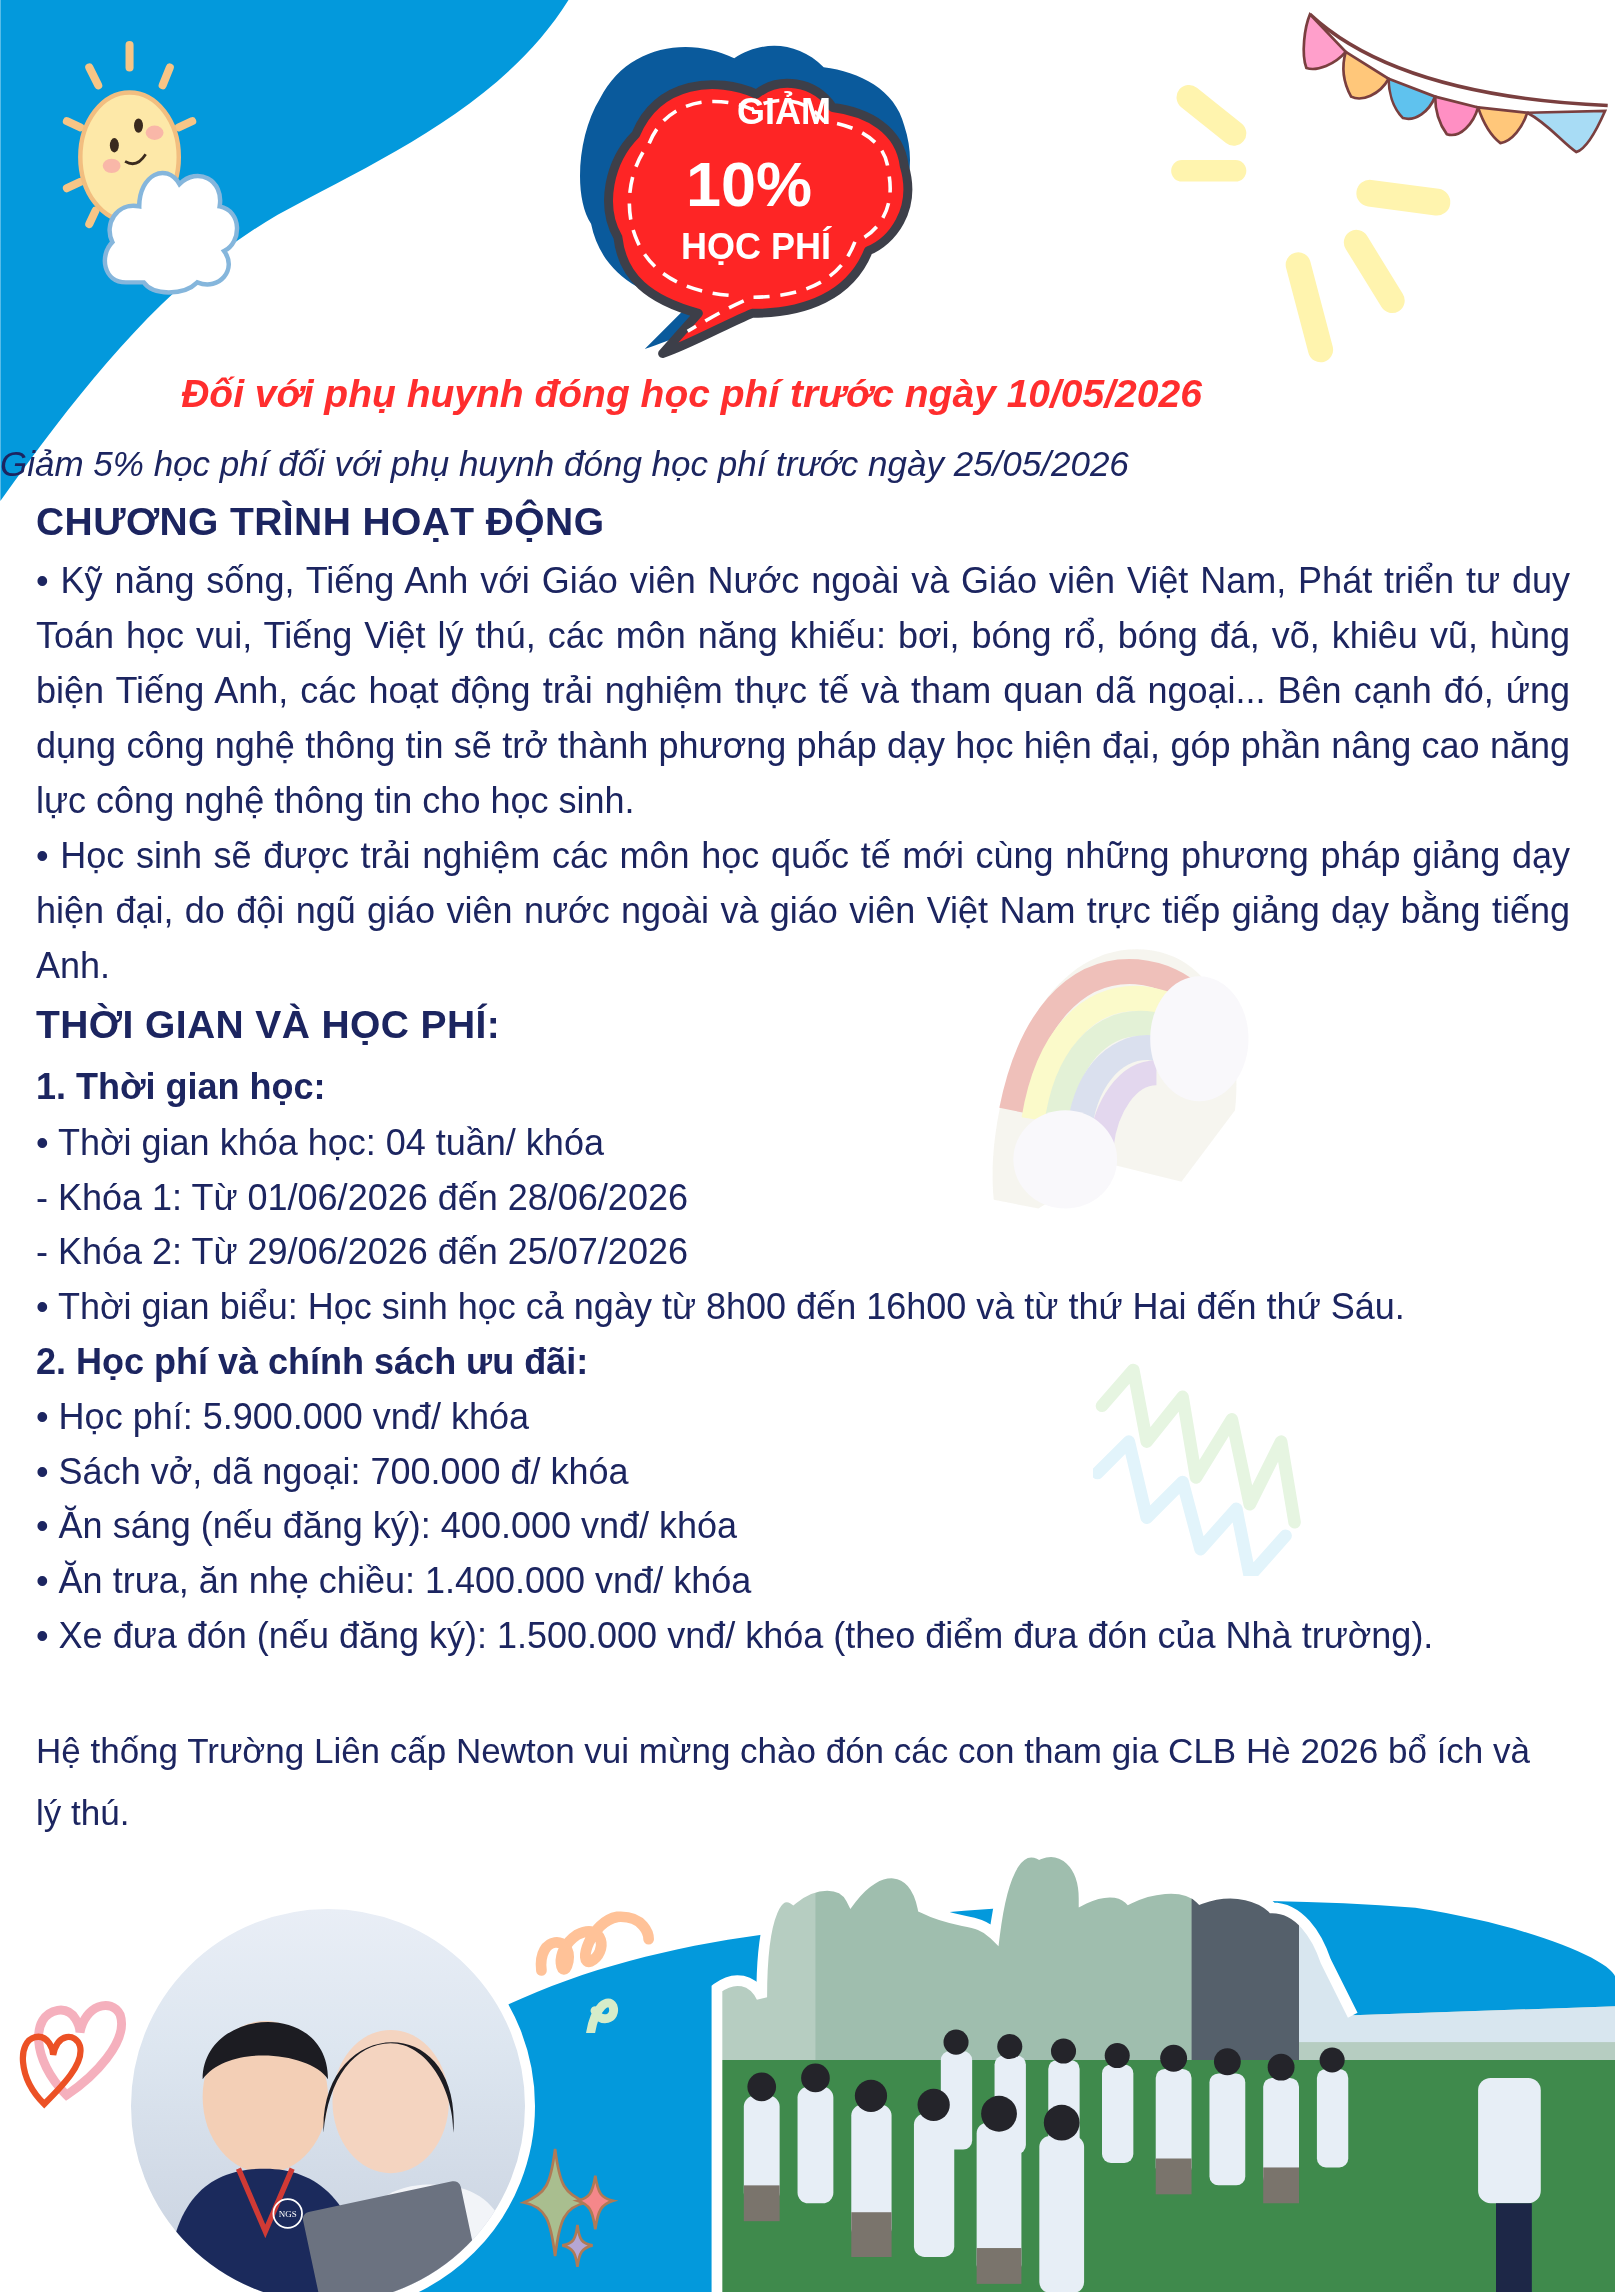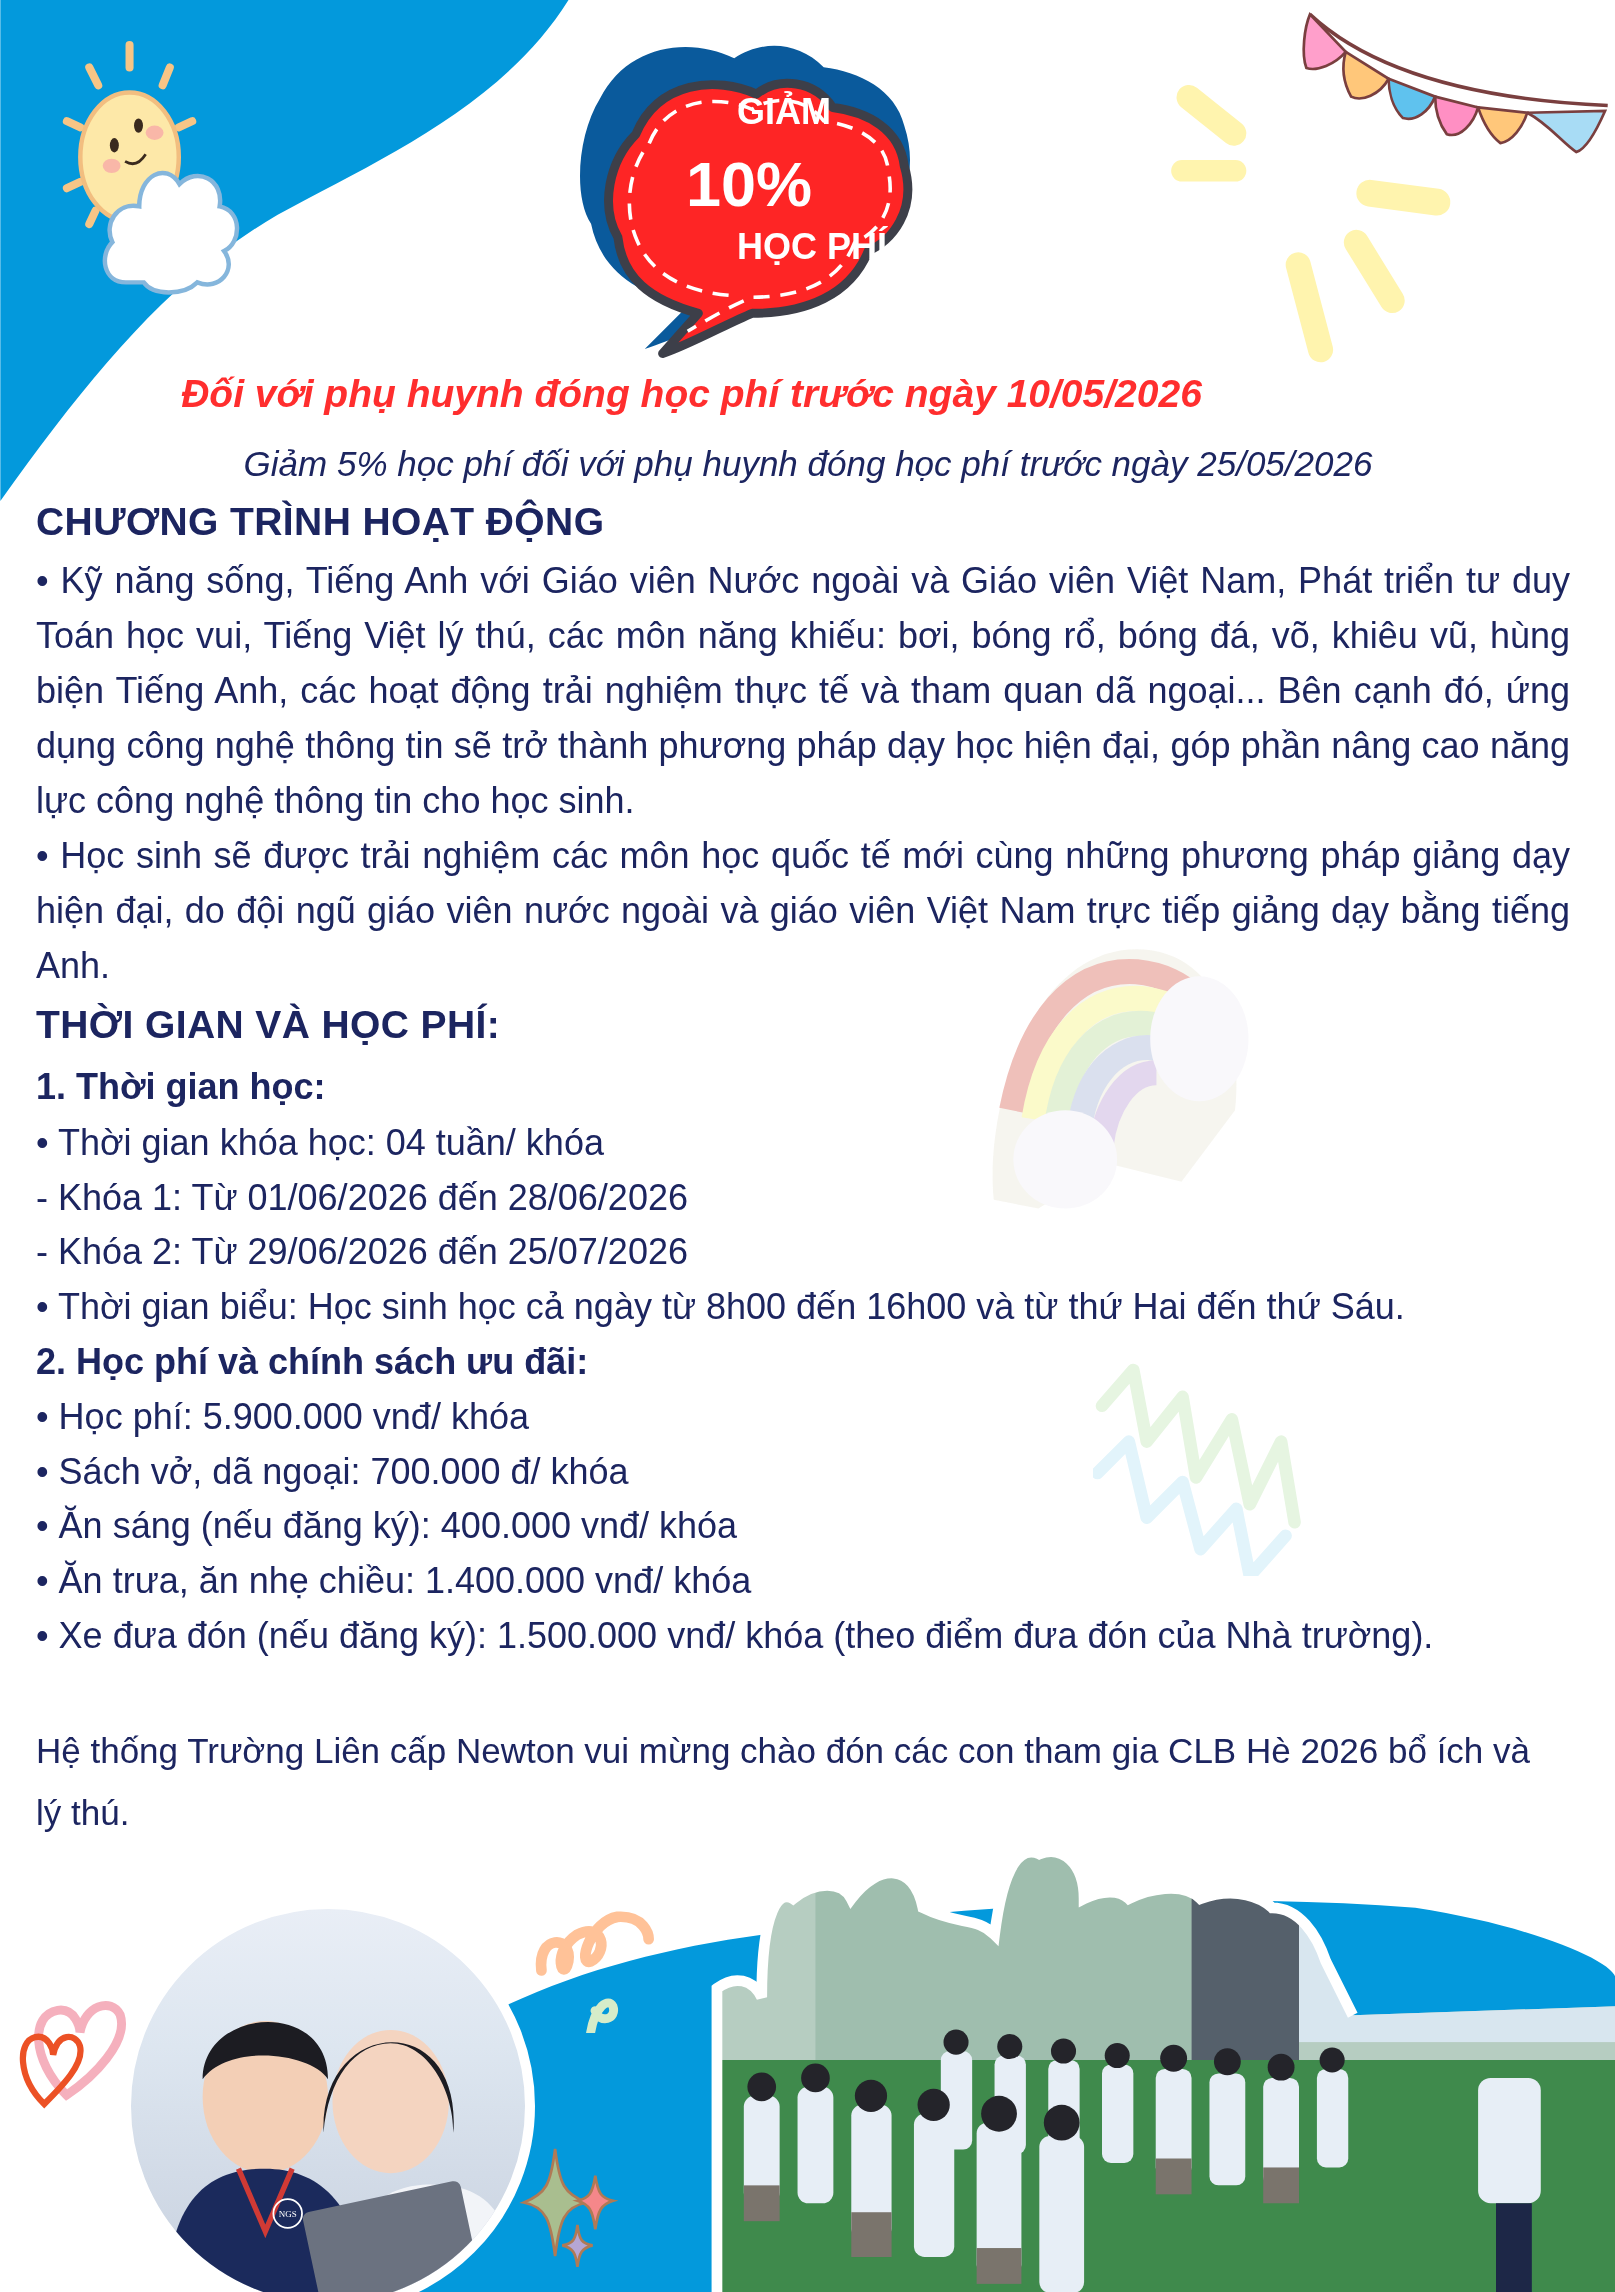--- a/index.html
+++ b/index.html
@@ -1,21 +1,21 @@
 <!DOCTYPE html>
 <html style="font-size:14.3px"><head>
 <meta charset="utf-8">
 <style>
   html,body{margin:0;padding:0;}
   body{width:1616px;height:2293px;position:relative;overflow:hidden;background:#ffffff;font-family:"Liberation Sans","DejaVu Sans",sans-serif;color:#1c2560;}
   .abs{position:absolute;}
   .deco{position:absolute;pointer-events:none;}
   .txt{position:absolute;left:36px;white-space:nowrap;}
   #offer-main{top:372px;left:0;width:1343px;text-align:center;font-weight:bold;font-style:italic;color:#ff2e2e;font-size:39px;padding-left:20px;}
-  #offer-sub{top:444px;left:0;width:1616px;text-align:center;font-style:italic;font-size:35px;color:#1c2560;}
+  #offer-sub{top:444px;left:0;width:1616px;text-align:left;font-style:italic;font-size:35px;color:#1c2560;}
   .h1{font-weight:bold;font-size:39px;letter-spacing:0.4px;}
   .para{position:absolute;left:36px;width:1534px;font-size:36px;line-height:55px;text-align:justify;}
   .line{font-size:36px;line-height:55px;}
   .bold{font-weight:bold;}
   #closing{position:absolute;left:36px;top:1720px;width:1522px;font-size:35px;line-height:62px;}
   .photo{position:absolute;overflow:hidden;}
 </style>
 </head>
 <body>
 
@@ -46,21 +46,21 @@
 </svg>
 
 <svg class="deco" style="left:573px;top:27px" width="394" height="340" viewBox="0 0 440 380">
   <path d="M40 90 C70 30 140 20 190 45 C220 25 260 25 290 55 C330 60 370 80 380 120 C400 180 370 230 340 240 C320 300 270 320 200 320 C170 340 120 360 90 370 L140 320 C80 310 40 280 30 230 C10 200 15 130 40 90 Z" fill="#0a5a9c" transform="translate(-10,-10)"></path>
   <path d="M70 120 C95 60 160 55 205 75 C230 55 270 60 290 90 C330 95 365 115 370 155 C385 205 355 240 330 250 C310 300 260 320 200 320 C175 330 130 355 100 365 L140 320 C85 305 55 280 50 235 C30 200 40 150 70 120 Z" fill="#fe2525" stroke="#3d3f49" stroke-width="10" stroke-linejoin="round"></path>
   <path d="M85 130 C105 80 160 75 200 92 C225 75 262 80 280 105 C318 110 350 128 352 160 C362 205 338 232 315 240 C298 285 255 302 200 302 C175 312 145 330 128 340" fill="none" stroke="#ffffff" stroke-width="4" stroke-dasharray="18 12"></path>
   <path d="M78 140 C60 170 58 210 72 240 C90 280 130 296 175 300" fill="none" stroke="#ffffff" stroke-width="4" stroke-dasharray="18 12"></path>
 </svg>
 <div class="abs" style="left:681px;top:91px;width:206px;text-align:center;color:#fff;font-weight:bold;font-size:36px;">GIẢM</div>
 <div class="abs" style="left:628px;top:148px;width:242px;text-align:center;color:#fff;font-weight:bold;font-size:63px;line-height:72px;">10%</div>
-<div class="abs" style="left:681px;top:226px;width:206px;text-align:right;color:#fff;font-weight:bold;font-size:36px;">HỌC PHÍ</div>
+<div class="abs" style="left:681px;top:226px;width:206px;text-align:left;color:#fff;font-weight:bold;font-size:36px;">HỌC PHÍ</div>
 
 <svg class="deco" style="left:1299px;top:9px" width="317" height="152" viewBox="0 0 354 170">
   <path d="M12 6 C70 60 170 100 345 108" stroke="#7a3f3f" stroke-width="4" fill="none"></path>
   <path d="M12 6 L52 48 C40 62 20 70 8 66 C2 50 6 20 12 6 Z" fill="#ff9fcb" stroke="#7a3f3f" stroke-width="3"></path>
   <path d="M52 48 L100 78 C90 96 70 104 58 98 C48 80 48 62 52 48 Z" fill="#ffc77a" stroke="#7a3f3f" stroke-width="3"></path>
   <path d="M100 78 L152 98 C145 115 130 126 116 122 C104 110 100 92 100 78 Z" fill="#5fc2ee" stroke="#7a3f3f" stroke-width="3"></path>
   <path d="M152 98 L200 110 C195 128 180 145 165 140 C156 128 152 112 152 98 Z" fill="#ff8fc3" stroke="#7a3f3f" stroke-width="3"></path>
   <path d="M200 110 L255 116 C250 132 238 148 225 150 C212 140 205 125 200 110 Z" fill="#ffc77a" stroke="#7a3f3f" stroke-width="3"></path>
   <path d="M255 116 L342 114 C335 130 322 156 310 160 C295 150 278 128 255 116 Z" fill="#a8dcf5" stroke="#7a3f3f" stroke-width="3"></path>
 </svg>

